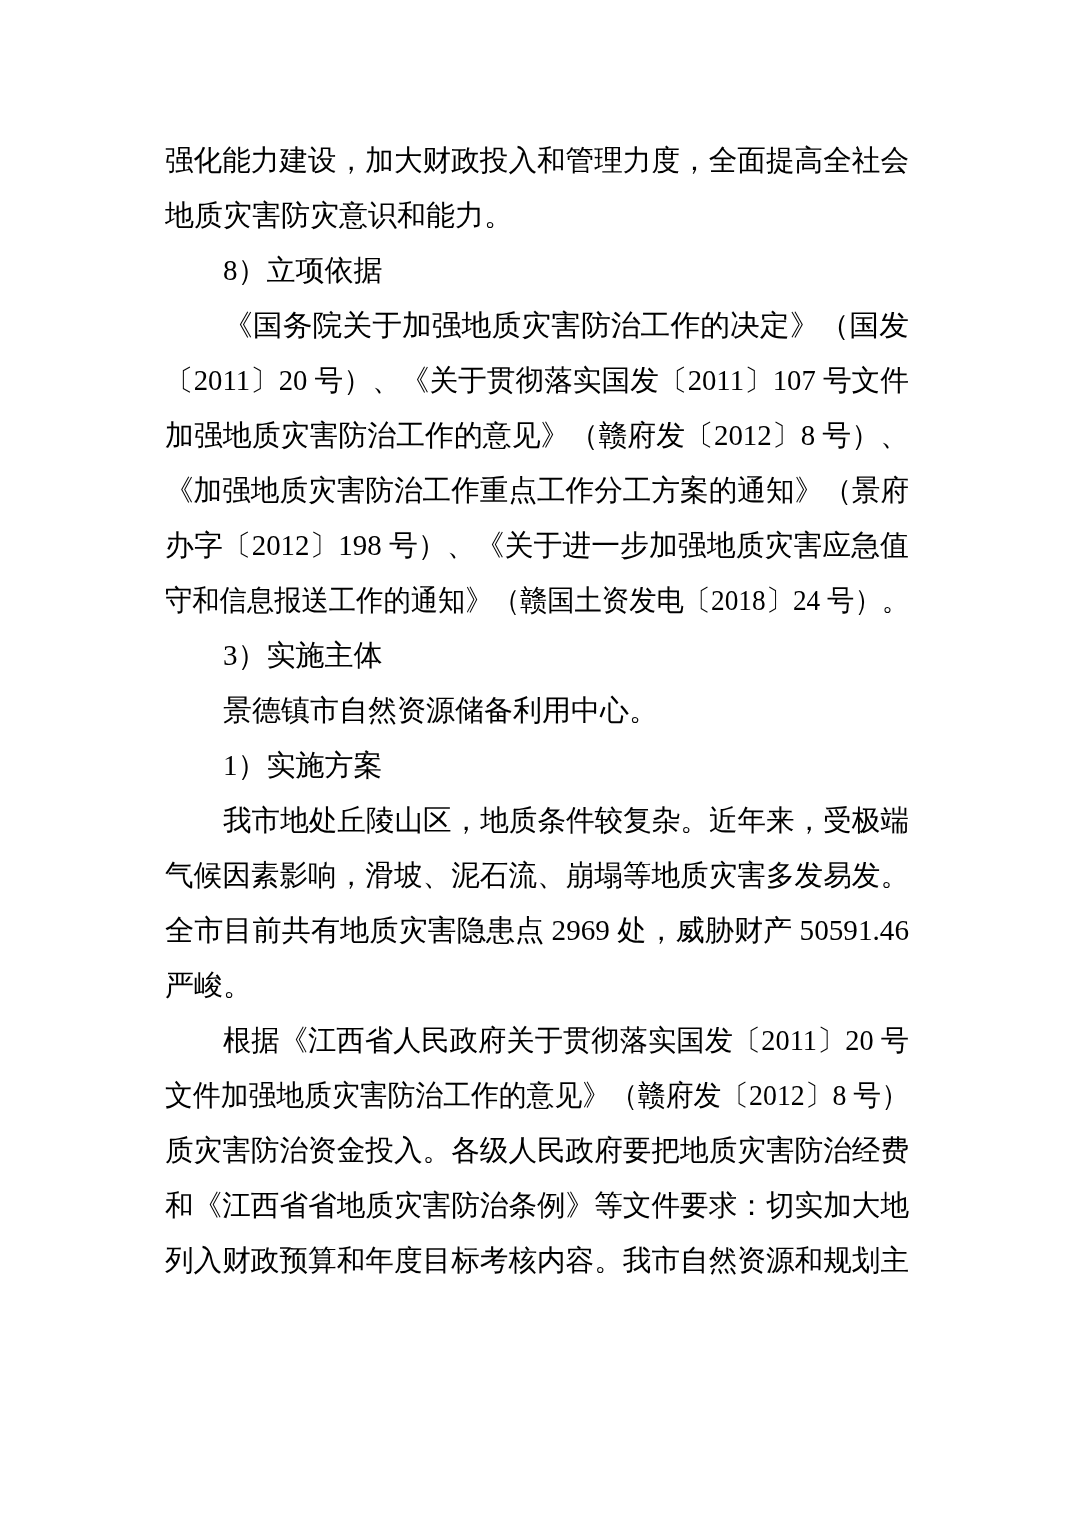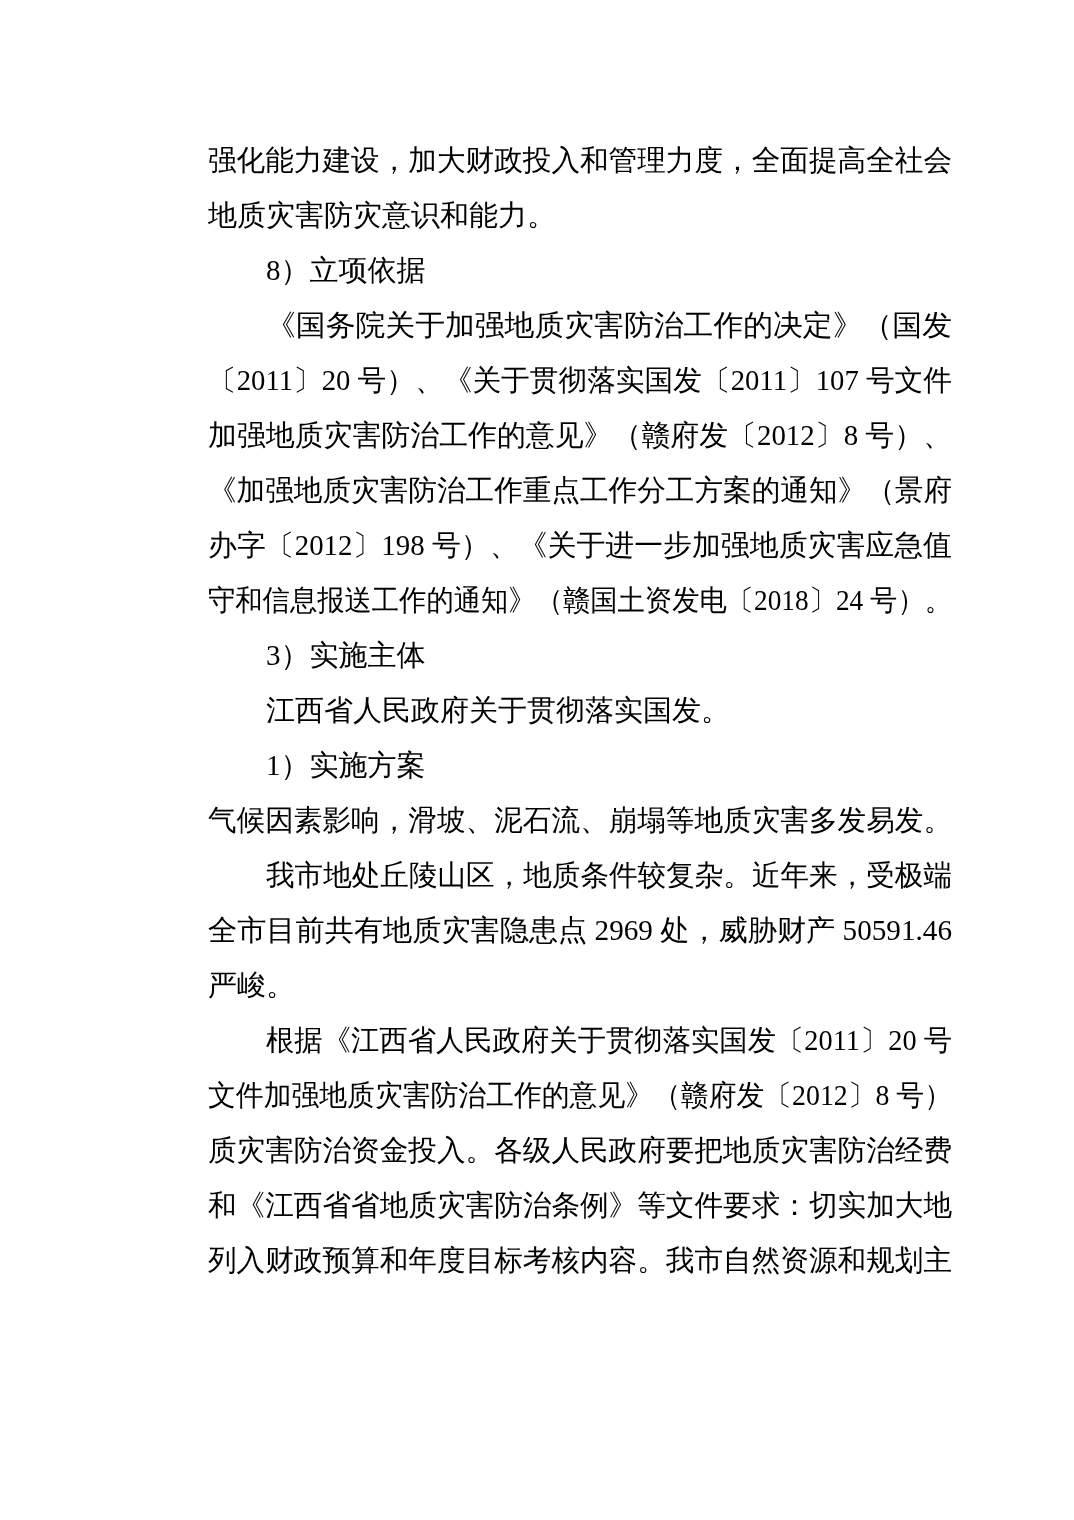--- a/index.html
+++ b/index.html
@@ -13,21 +13,20 @@
   }
   .text-block {
     position: absolute;
     left: 165px;
     top: 133px;
     width: 744px;
     font-family: "Liberation Serif", serif;
     font-size: 29px;
     line-height: 55px;
     color: #000000;
-    margin-left: 43px;
   }
   .line {
     height: 55px;
     white-space: nowrap;
   }
   .line-inner {
     display: inline-block;
     transform-origin: 0 50%;
   }
   .line.indent .line-inner {
@@ -42,24 +41,24 @@
       <div class="line"><span class="line-inner" style="transform: scaleX(0.986737);">强化能力建设，加大财政投入和管理力度，全面提高全社会</span></div>
       <div class="line"><span class="line-inner">地质灾害防灾意识和能力。</span></div>
       <div class="line indent"><span class="line-inner">8）立项依据</span></div>
       <div class="line indent"><span class="line-inner" style="transform: scaleX(1.02849);">《国务院关于加强地质灾害防治工作的决定》（国发</span></div>
       <div class="line"><span class="line-inner" style="transform: scaleX(0.989547);">〔2011〕20 号）、《关于贯彻落实国发〔2011〕107 号文件</span></div>
       <div class="line"><span class="line-inner" style="transform: scaleX(0.996317);">加强地质灾害防治工作的意见》（赣府发〔2012〕8 号）、</span></div>
       <div class="line"><span class="line-inner" style="transform: scaleX(0.986737);">《加强地质灾害防治工作重点工作分工方案的通知》（景府</span></div>
       <div class="line"><span class="line-inner" style="transform: scaleX(0.996317);">办字〔2012〕198 号）、《关于进一步加强地质灾害应急值</span></div>
       <div class="line"><span class="line-inner" style="transform: scaleX(0.941474);">守和信息报送工作的通知》（赣国土资发电〔2018〕24 号）。</span></div>
       <div class="line indent"><span class="line-inner">3）实施主体</span></div>
-      <div class="line indent"><span class="line-inner">江西省人民政府关于贯彻落实国发。</span></div>
+      <div class="line indent"><span class="line-inner">景德镇市自然资源储备利用中心。</span></div>
       <div class="line indent"><span class="line-inner">1）实施方案</span></div>
+      <div class="line indent"><span class="line-inner" style="transform: scaleX(0.985632);">我市地处丘陵山区，地质条件较复杂。近年来，受极端</span></div>
       <div class="line"><span class="line-inner" style="transform: scaleX(0.986737);">气候因素影响，滑坡、泥石流、崩塌等地质灾害多发易发。</span></div>
-      <div class="line indent"><span class="line-inner" style="transform: scaleX(0.985632);">我市地处丘陵山区，地质条件较复杂。近年来，受极端</span></div>
       <div class="line"><span class="line-inner" style="transform: scaleX(1.00609);">全市目前共有地质灾害隐患点 2969 处，威胁财产 50591.46</span></div>
       <div class="line"><span class="line-inner">严峻。</span></div>
       <div class="line indent"><span class="line-inner" style="transform: scaleX(0.976947);">根据《江西省人民政府关于贯彻落实国发〔2011〕20 号</span></div>
       <div class="line"><span class="line-inner" style="transform: scaleX(0.959072);">文件加强地质灾害防治工作的意见》（赣府发〔2012〕8 号）</span></div>
       <div class="line"><span class="line-inner" style="transform: scaleX(0.986737);">质灾害防治资金投入。各级人民政府要把地质灾害防治经费</span></div>
       <div class="line"><span class="line-inner" style="transform: scaleX(0.986737);">和《江西省省地质灾害防治条例》等文件要求：切实加大地</span></div>
       <div class="line"><span class="line-inner" style="transform: scaleX(0.986737);">列入财政预算和年度目标考核内容。我市自然资源和规划主</span></div>
     </div>
 </div>
 

